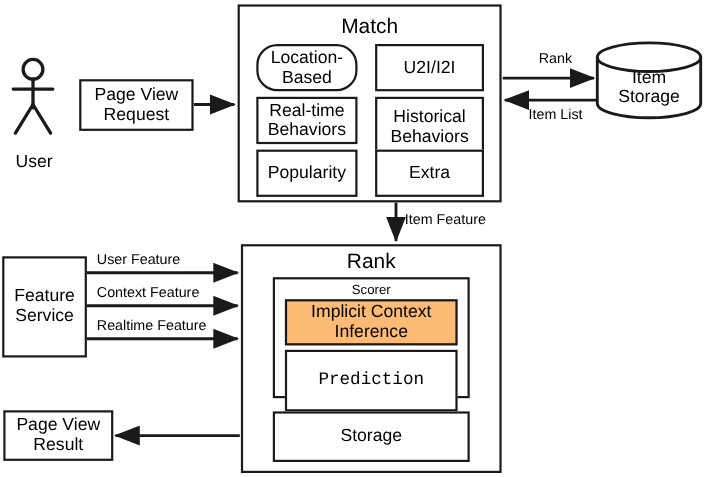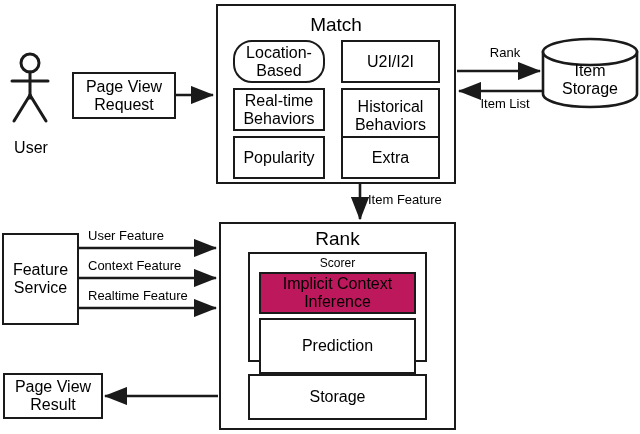--- a/index.html
+++ b/index.html
@@ -33,21 +33,21 @@
     border: 2px solid #1a1a1a;
     background: #ffffff;
     display: flex;
     align-items: center;
     justify-content: center;
     text-align: center;
     line-height: 1.12;
     color: #000000;
   }
   .box.shaded {
-    background: #be185d;
+    background: #fdba74;
   }
   .container-box {
     position: absolute;
     box-sizing: border-box;
     border: 2px solid #1a1a1a;
     background: #ffffff;
   }
   .container-title {
     position: absolute;
     width: 100%;
@@ -194,21 +194,21 @@
     <div class="container-title t-sub" style="left:0; top:2px;">Scorer</div>
   </div>
 
   <div class="box shaded t-mid" style="left:259px; top:272px; width:157px; height:42px;">
     <div>
       <div>Implicit Context</div>
       <div>Inference</div>
     </div>
   </div>
 
-  <div class="box t-mid" style="left:259px; top:318px; width:157px; height:56px;">
+  <div class="box t-mid" style="left:259px; top:318px; width:157px; height:56px;font-family:Liberation Mono, monospace;">
     <div>Prediction</div>
   </div>
 
   <div class="box t-mid" style="left:248px; top:374px; width:179px; height:46px;">
     <div>Storage</div>
   </div>
 
 </div>
 
 </body></html>

